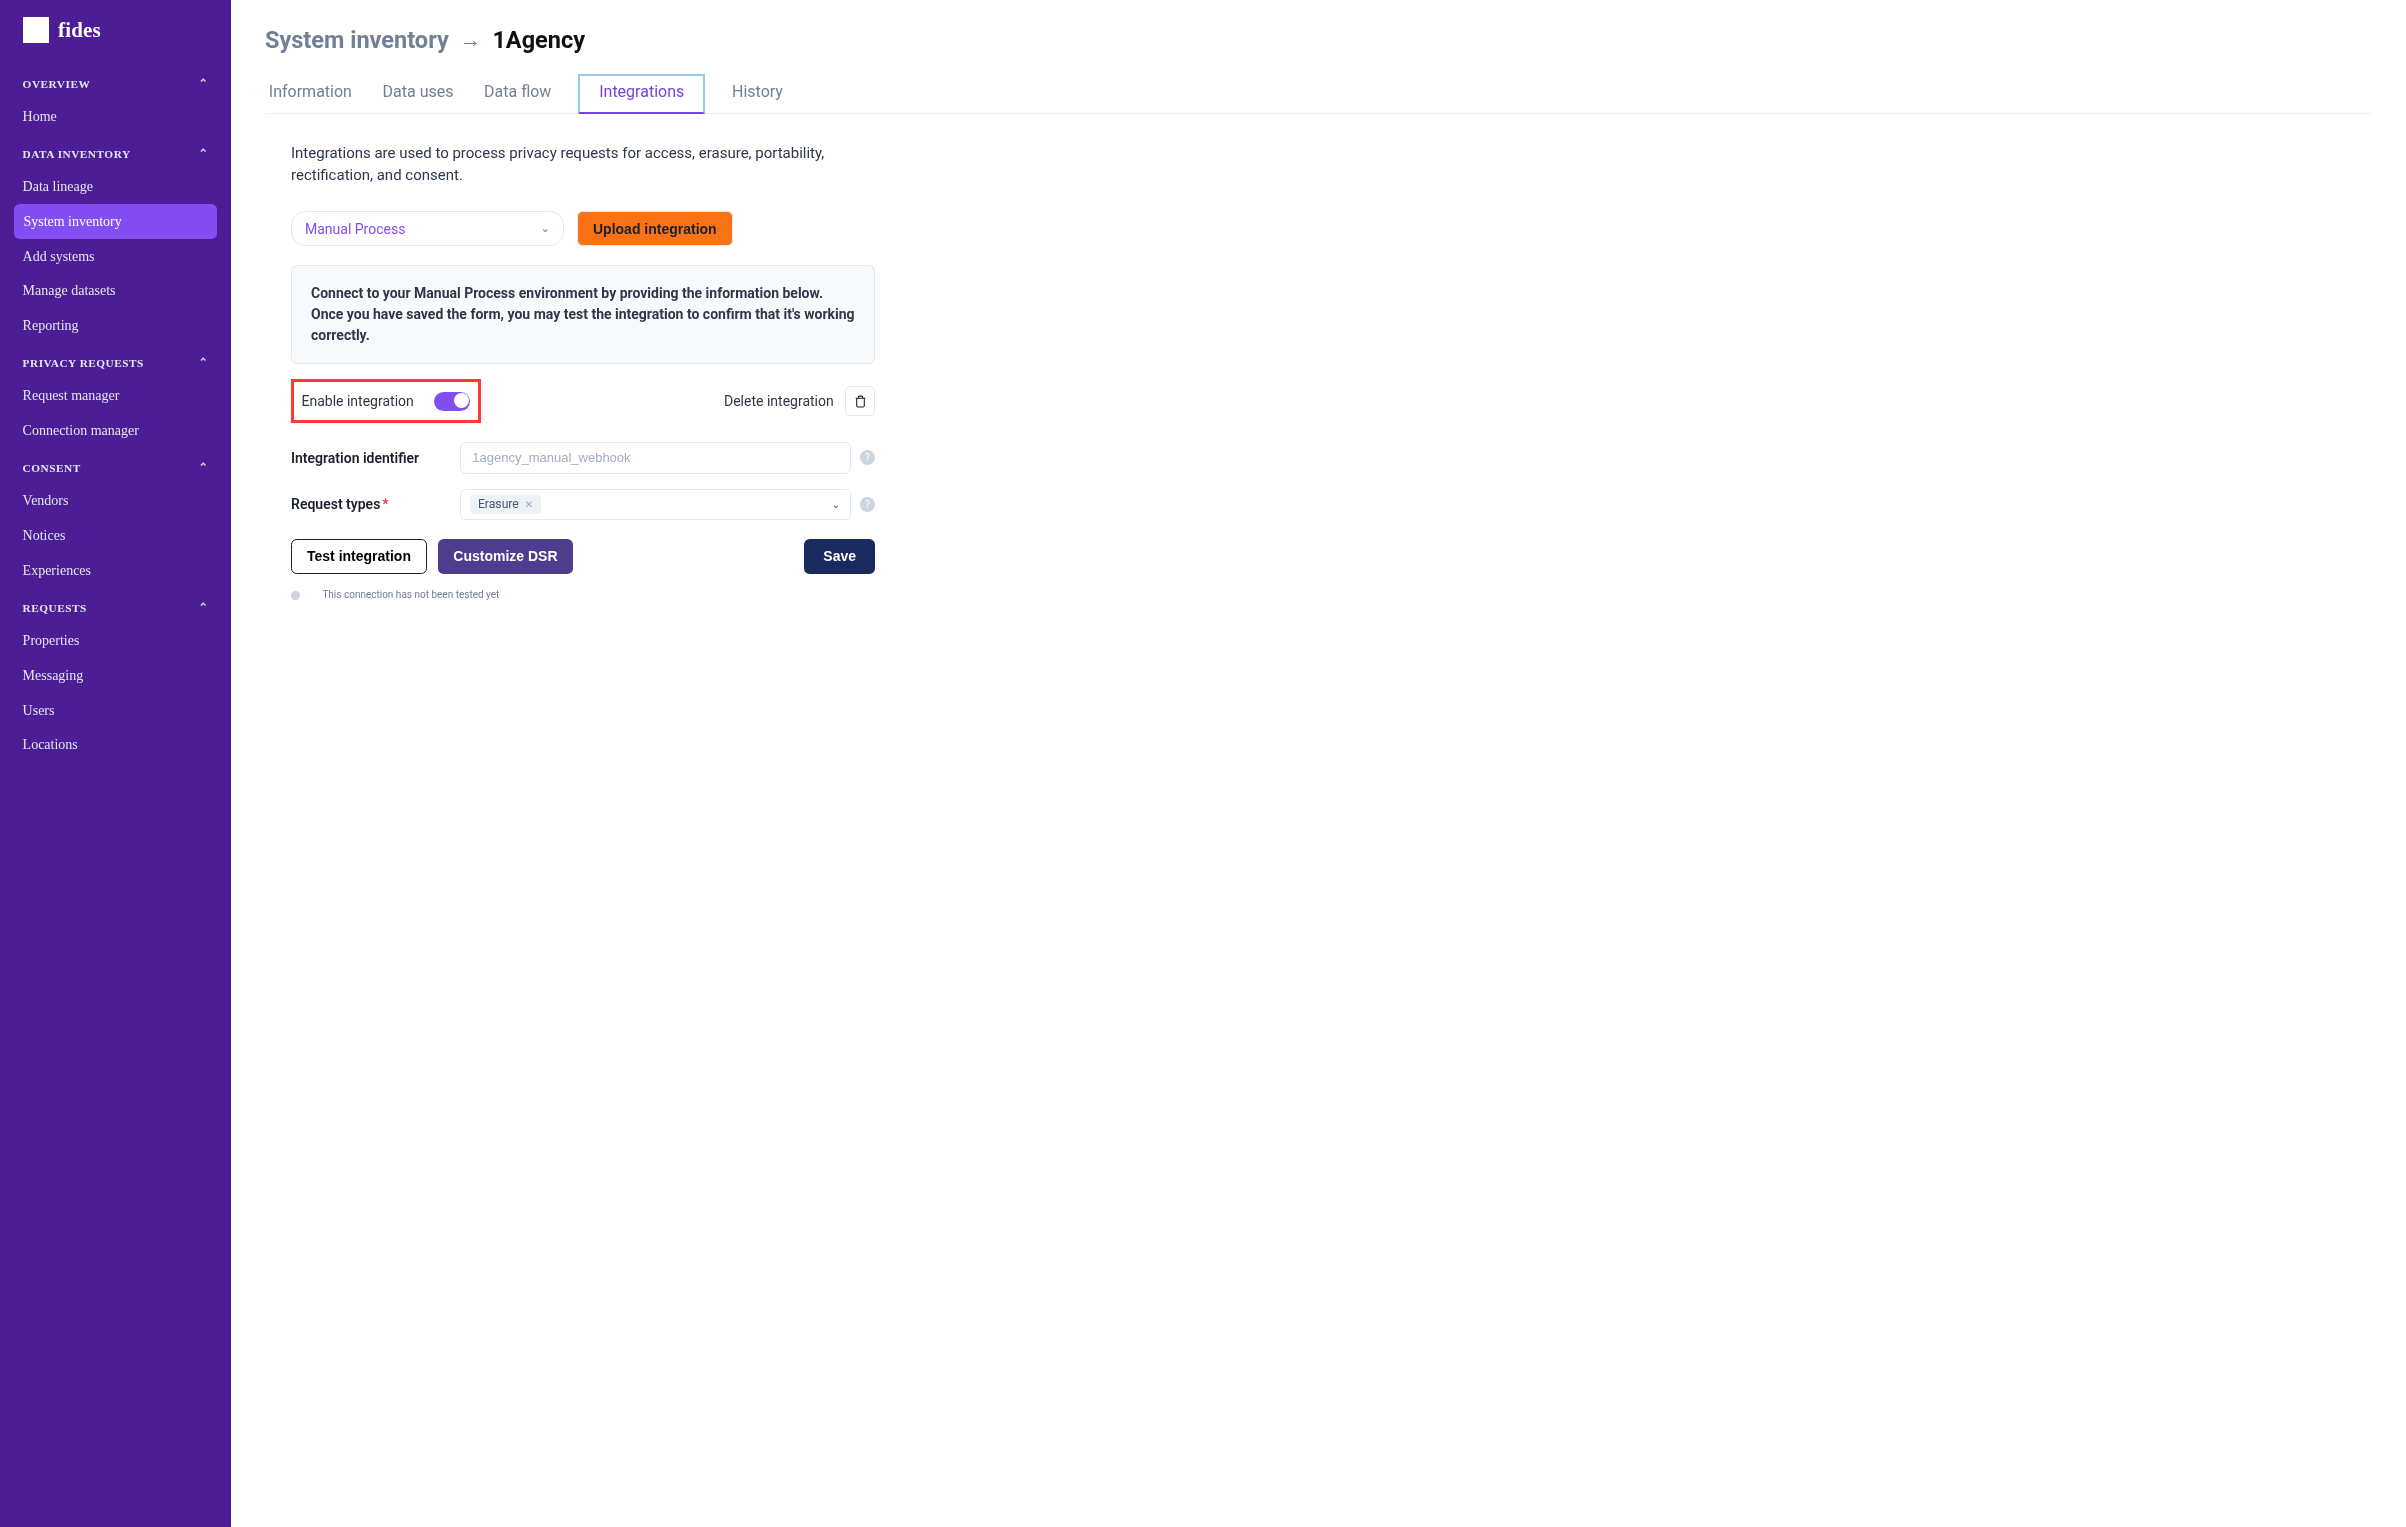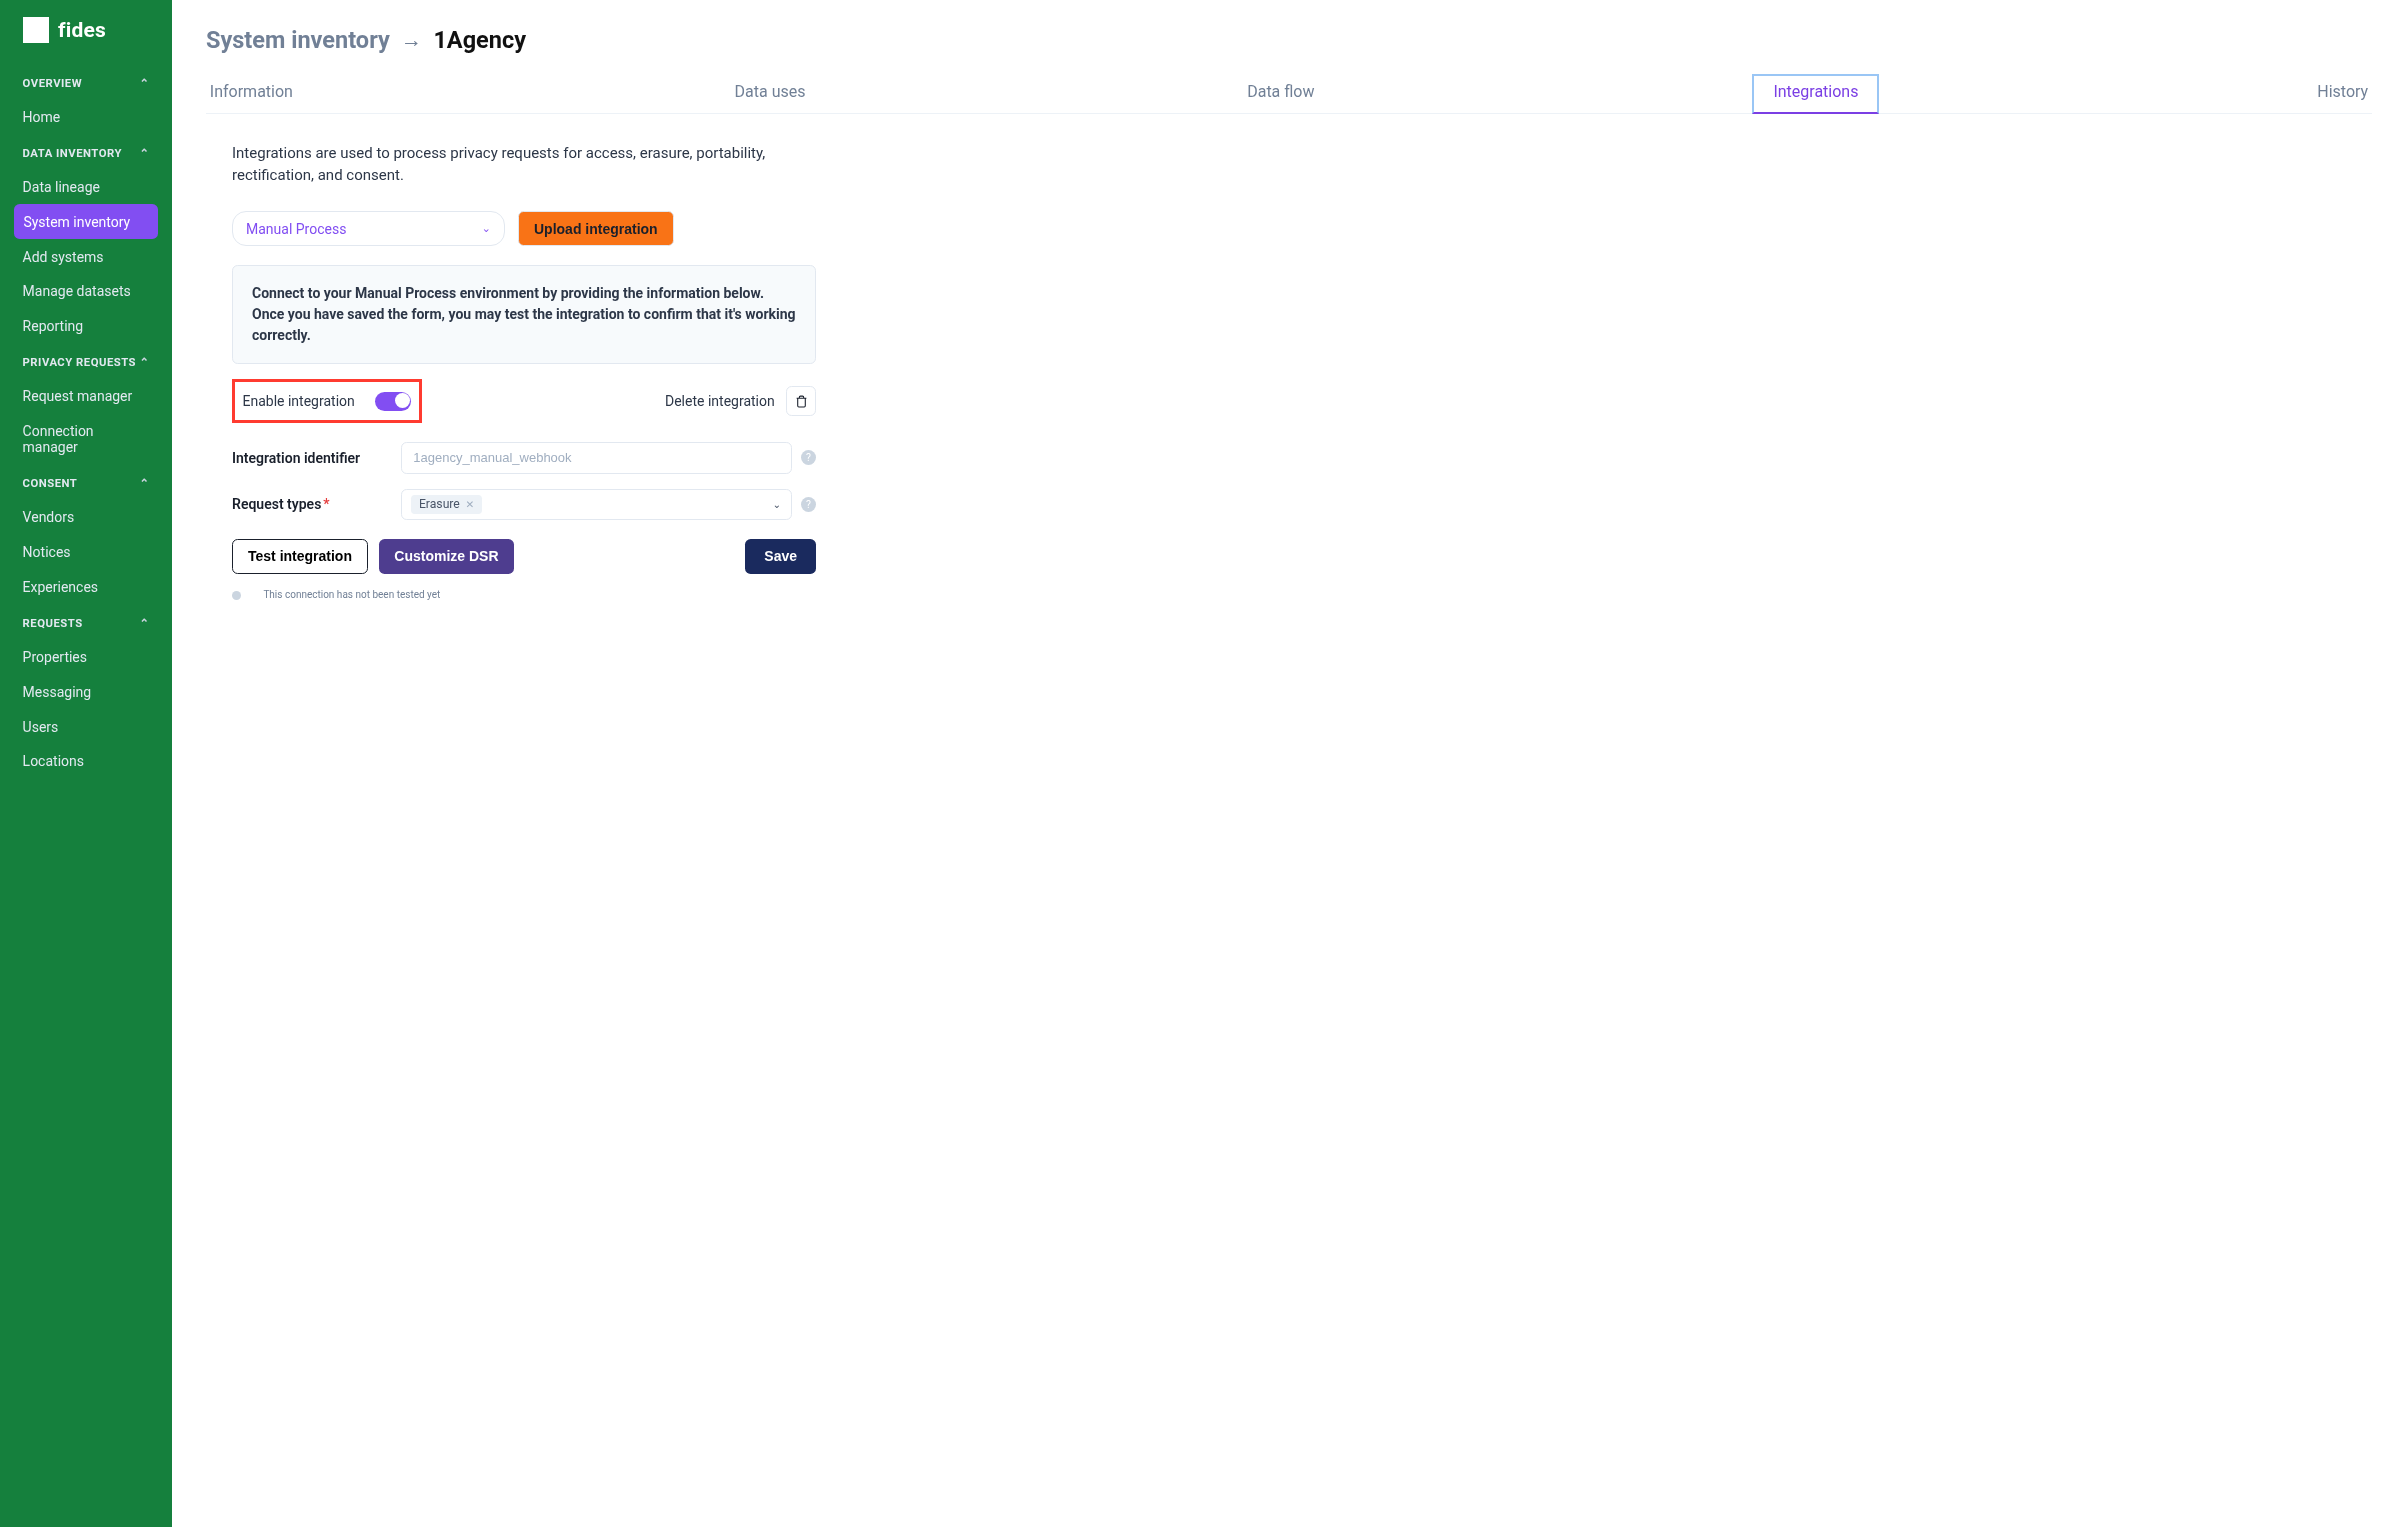--- a/index.html
+++ b/index.html
@@ -1,36 +1,36 @@
 <!DOCTYPE html>
 <html style="font-size:15px"><head>
 <meta charset="utf-8">
 <style>
 * { box-sizing: border-box; margin: 0; padding: 0; }
 body { font-family: -apple-system, BlinkMacSystemFont, "Segoe UI", Roboto, Helvetica, Arial, sans-serif; background: #fff; color: #1A202C; }
 .layout { display: flex; min-height: 100vh; }
 
 
-.sidebar { width: 172px; background: #15803d; color: #fff; padding: 17px 0 9.4px 0; flex-shrink: 0; }
+.sidebar { width: 231px; background: #4c1d95; color: #fff; padding: 17px 0 9.4px 0; flex-shrink: 0; font-family: Liberation Serif, serif; }
 .brand { display: flex; align-items: center; gap: 9.4px; padding: 0 22.6px 21px 22.6px; }
 .brand-square { width: 26px; height: 26px; background: #fff; }
 .brand-text { font-weight: 700; font-size: 21px; letter-spacing: 0.2px; }
 .nav-section-header { display: flex; align-items: center; justify-content: space-between; padding: 13px 22.6px 9.4px 22.6px; font-size: 11.3px; letter-spacing: 0.5px; font-weight: 700; color: #E2E8F0; cursor: pointer; }
 .chev { font-size: 11.3px; color: #CBD5E0; }
 .nav-item { padding: 9.4px 22.6px; font-size: 14px; color: #E2E8F0; cursor: pointer; }
 .nav-item.active { background: #824EF2; color: #fff; border-radius: 5.6px; margin: 0 14px; padding: 9.4px 9.4px; }
 
 
 .main { flex: 1; padding: 26px 34px; }
 .breadcrumb { display: flex; align-items: center; gap: 11.3px; margin-bottom: 19px; }
 .crumb-prev { font-size: 23.5px; font-weight: 700; color: #718096; }
 .crumb-arrow { font-size: 21px; color: #718096; }
 .crumb-current { font-size: 23.5px; font-weight: 700; color: #111; }
 
-.tabs { display: flex; gap: 36px; border-bottom: 0.9px solid #EDF2F7; justify-content: space-between; }
+.tabs { display: flex; gap: 23px; border-bottom: 0.9px solid #EDF2F7; }
 .tab { padding: 9.4px 3.8px 11.3px 3.8px; font-size: 16px; color: #718096; cursor: pointer; }
 .tab.active { color: #7B3FE4; border: 2.8px solid #9AC6F5; border-bottom: 2.8px solid #7B3FE4; padding: 6.6px 19px 8.5px 19px; position: relative; top: 0.9px; background: #fff; }
 
 .content { padding: 28px 19px 0 26px; max-width: 862px; }
 .intro { font-size: 15px; color: #2D3748; line-height: 1.5; margin-bottom: 24.5px; max-width: 565px; }
 
 .row-selects { display: flex; gap: 13px; margin-bottom: 19px; }
 .select-integration { display: flex; align-items: center; justify-content: space-between; border: 0.9px solid #E2E8F0; border-radius: 14px; padding: 8.5px 13px; width: 273px; cursor: pointer; }
 .select-integration .sel-label { color: #824EF2; font-size: 14px; }
 .select-integration .sel-chev { color: #824EF2; font-size: 11.3px; }

